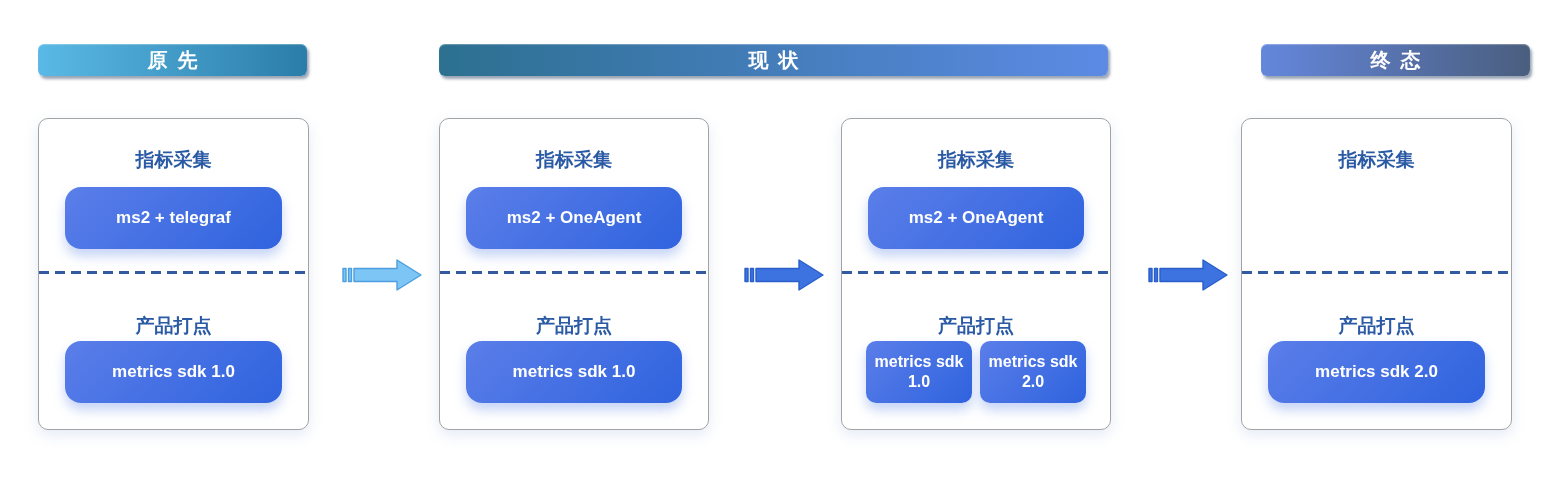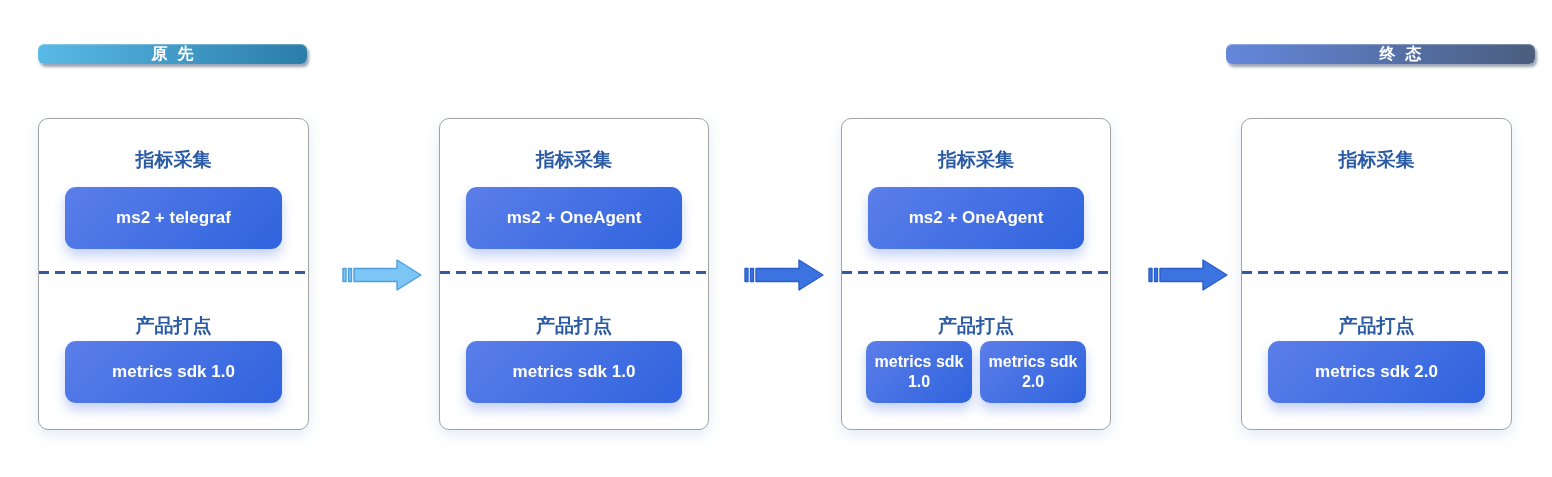--- a/index.html
+++ b/index.html
@@ -2,50 +2,50 @@
 <html><head>
 <meta charset="utf-8">
 <style>
   html,body{margin:0;padding:0;background:#ffffff;}
   .canvas{
     position:relative;width:1552px;height:477px;background:#ffffff;
     font-family:"Liberation Sans", sans-serif;overflow:hidden;
   }
   
   .badge{
-    position:absolute;top:44px;height:20px;border-radius:6px;
+    position:absolute;top:44px;height:32px;border-radius:6px;
     display:flex;align-items:center;justify-content:center;
-    color:#ffffff;font-weight:bold;font-size:16px;
+    color:#ffffff;font-weight:bold;font-size:20px;
     letter-spacing:10px;text-indent:10px;
     box-shadow:2px 3px 3px rgba(28,54,88,0.45), inset 0 1px 1px rgba(255,255,255,0.30);
   }
   .badge-original{left:38px;width:269px;background:linear-gradient(90deg,#5ab9e6,#2b7da9);}
   .badge-current{left:439px;width:669px;background:linear-gradient(90deg,#2c7090,#5c8ae4);}
-  .badge-final{left:1226px;width:269px;background:linear-gradient(90deg,#6487dc,#4a5e7e);padding-left:40px;}
+  .badge-final{left:1261px;width:269px;background:linear-gradient(90deg,#6487dc,#4a5e7e);}
 
   
   .card{
     position:absolute;top:118px;height:310px;background:#ffffff;
     border:1px solid #a3a3a3;border-radius:10px;
     box-shadow:0 5px 14px rgba(130,160,210,0.22);
   }
   .card-1{left:38px;width:269px;}
   .card-2{left:439px;width:268px;}
   .card-3{left:841px;width:268px;}
   .card-4{left:1241px;width:269px;}
 
   .card-title{
     position:absolute;left:0;width:100%;text-align:center;
     color:#2b5aa5;font-weight:bold;font-size:19px;
   }
   .title-top{top:28px;}
   .title-bottom{top:194px;}
 
   .pill{
-    position:absolute;left:26px;right:26px;height:62px;border-radius:11px;
+    position:absolute;left:26px;right:26px;height:62px;border-radius:16px;
     background:linear-gradient(135deg,#5b7ee9,#2f63de);
     color:#ffffff;font-weight:bold;font-size:17px;
     display:flex;align-items:center;justify-content:center;text-align:center;
     box-shadow:0 7px 12px rgba(90,130,225,0.35);
   }
   .pill-top{top:68px;}
   .pill-bottom{top:222px;}
   .pill-small{
     position:absolute;top:222px;width:106px;height:62px;left:auto;right:auto;
     border-radius:10px;background:linear-gradient(135deg,#5b7ee9,#2f63de);
@@ -66,20 +66,21 @@
   .arrow-1{left:342px;}
   .arrow-2{left:744px;}
   .arrow-3{left:1148px;}
 </style>
 </head>
 <body>
 
 <div class="canvas">
 
   <div class="badge badge-original">原先</div>
+  <div class="badge badge-current">现状</div>
   <div class="badge badge-final">终态</div>
 
   <div class="card card-1">
     <div class="card-title title-top">指标采集</div>
     <div class="pill pill-top">ms2 + telegraf</div>
     <div class="dashline"></div>
     <div class="card-title title-bottom">产品打点</div>
     <div class="pill pill-bottom">metrics sdk 1.0</div>
   </div>
 

